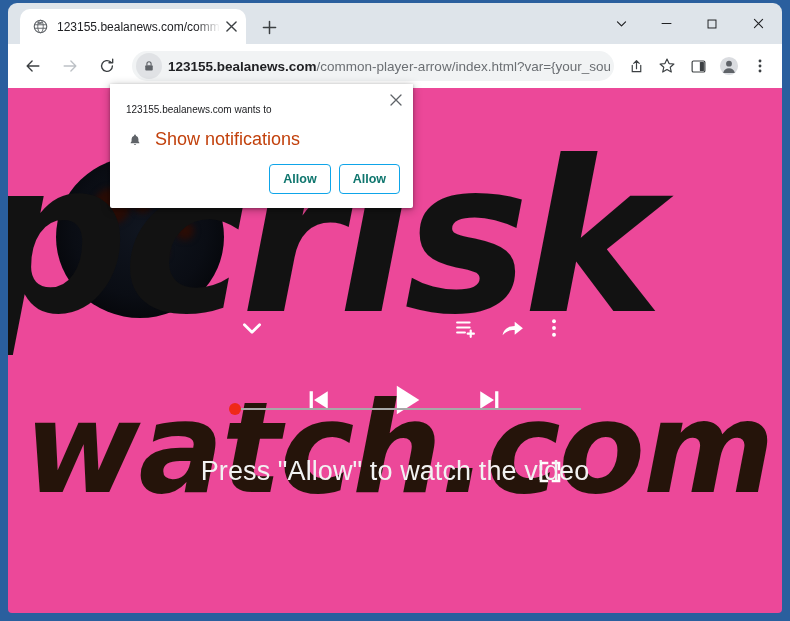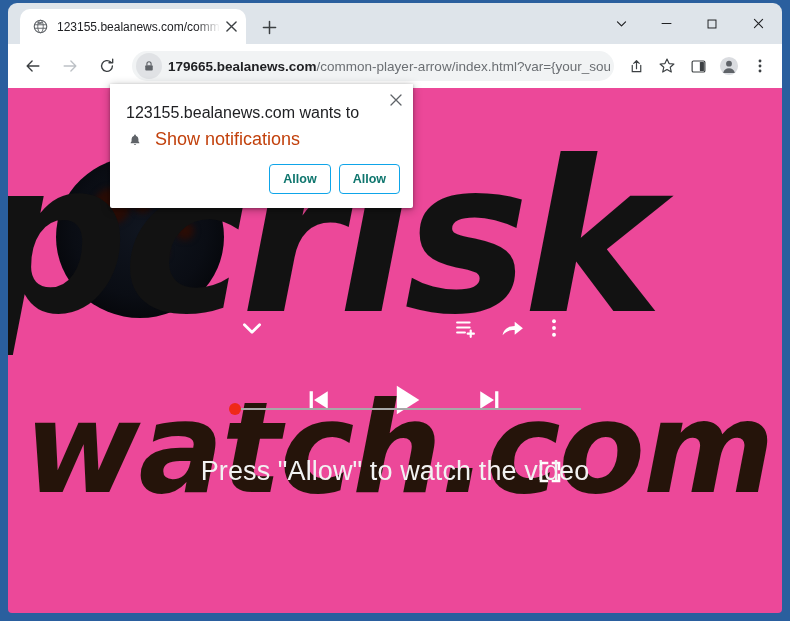--- a/index.html
+++ b/index.html
@@ -324,21 +324,21 @@
     height: 22px;
     display: flex;
     align-items: center;
     justify-content: center;
     cursor: pointer;
   }
   .perm-title {
     position: absolute;
     left: 16px;
     top: 20px;
-    font-size: 16px;
+    font-size: 10px;
     color: #202124;
     white-space: nowrap;
   }
   .perm-row {
     position: absolute;
     left: 16px;
     top: 45px;
     display: flex;
     align-items: center;
   }
@@ -453,21 +453,21 @@
         </svg>
       </div>
 
       <div class="omnibox">
         <span class="omni-lock">
           <svg width="12" height="12" viewBox="0 0 16 16">
             <rect x="3" y="7" width="10" height="7" rx="1.2" fill="#5f6368"></rect>
             <path d="M5.2 7V5.1a2.8 2.8 0 0 1 5.6 0V7" fill="none" stroke="#5f6368" stroke-width="1.5"></path>
           </svg>
         </span>
-        <span class="omni-url"><b>179665.bealanews.com</b><span>/common-player-arrow/index.html?var={your_source_su...</span></span>
+        <span class="omni-url"><b>123155.bealanews.com</b><span>/common-player-arrow/index.html?var={your_source_su...</span></span>
       </div>
 
       <div class="tb-icon">
         <svg width="17" height="17" viewBox="0 0 20 20">
           <path d="M5 8.5V16h10V8.5" fill="none" stroke="#3c4043" stroke-width="1.4" stroke-linecap="round"></path>
           <path d="M10 12.5V3.2M6.8 6.3L10 3.1l3.2 3.2" fill="none" stroke="#3c4043" stroke-width="1.4" stroke-linecap="round" stroke-linejoin="round"></path>
         </svg>
       </div>
       <div class="tb-icon">
         <svg width="18" height="18" viewBox="0 0 20 20">

